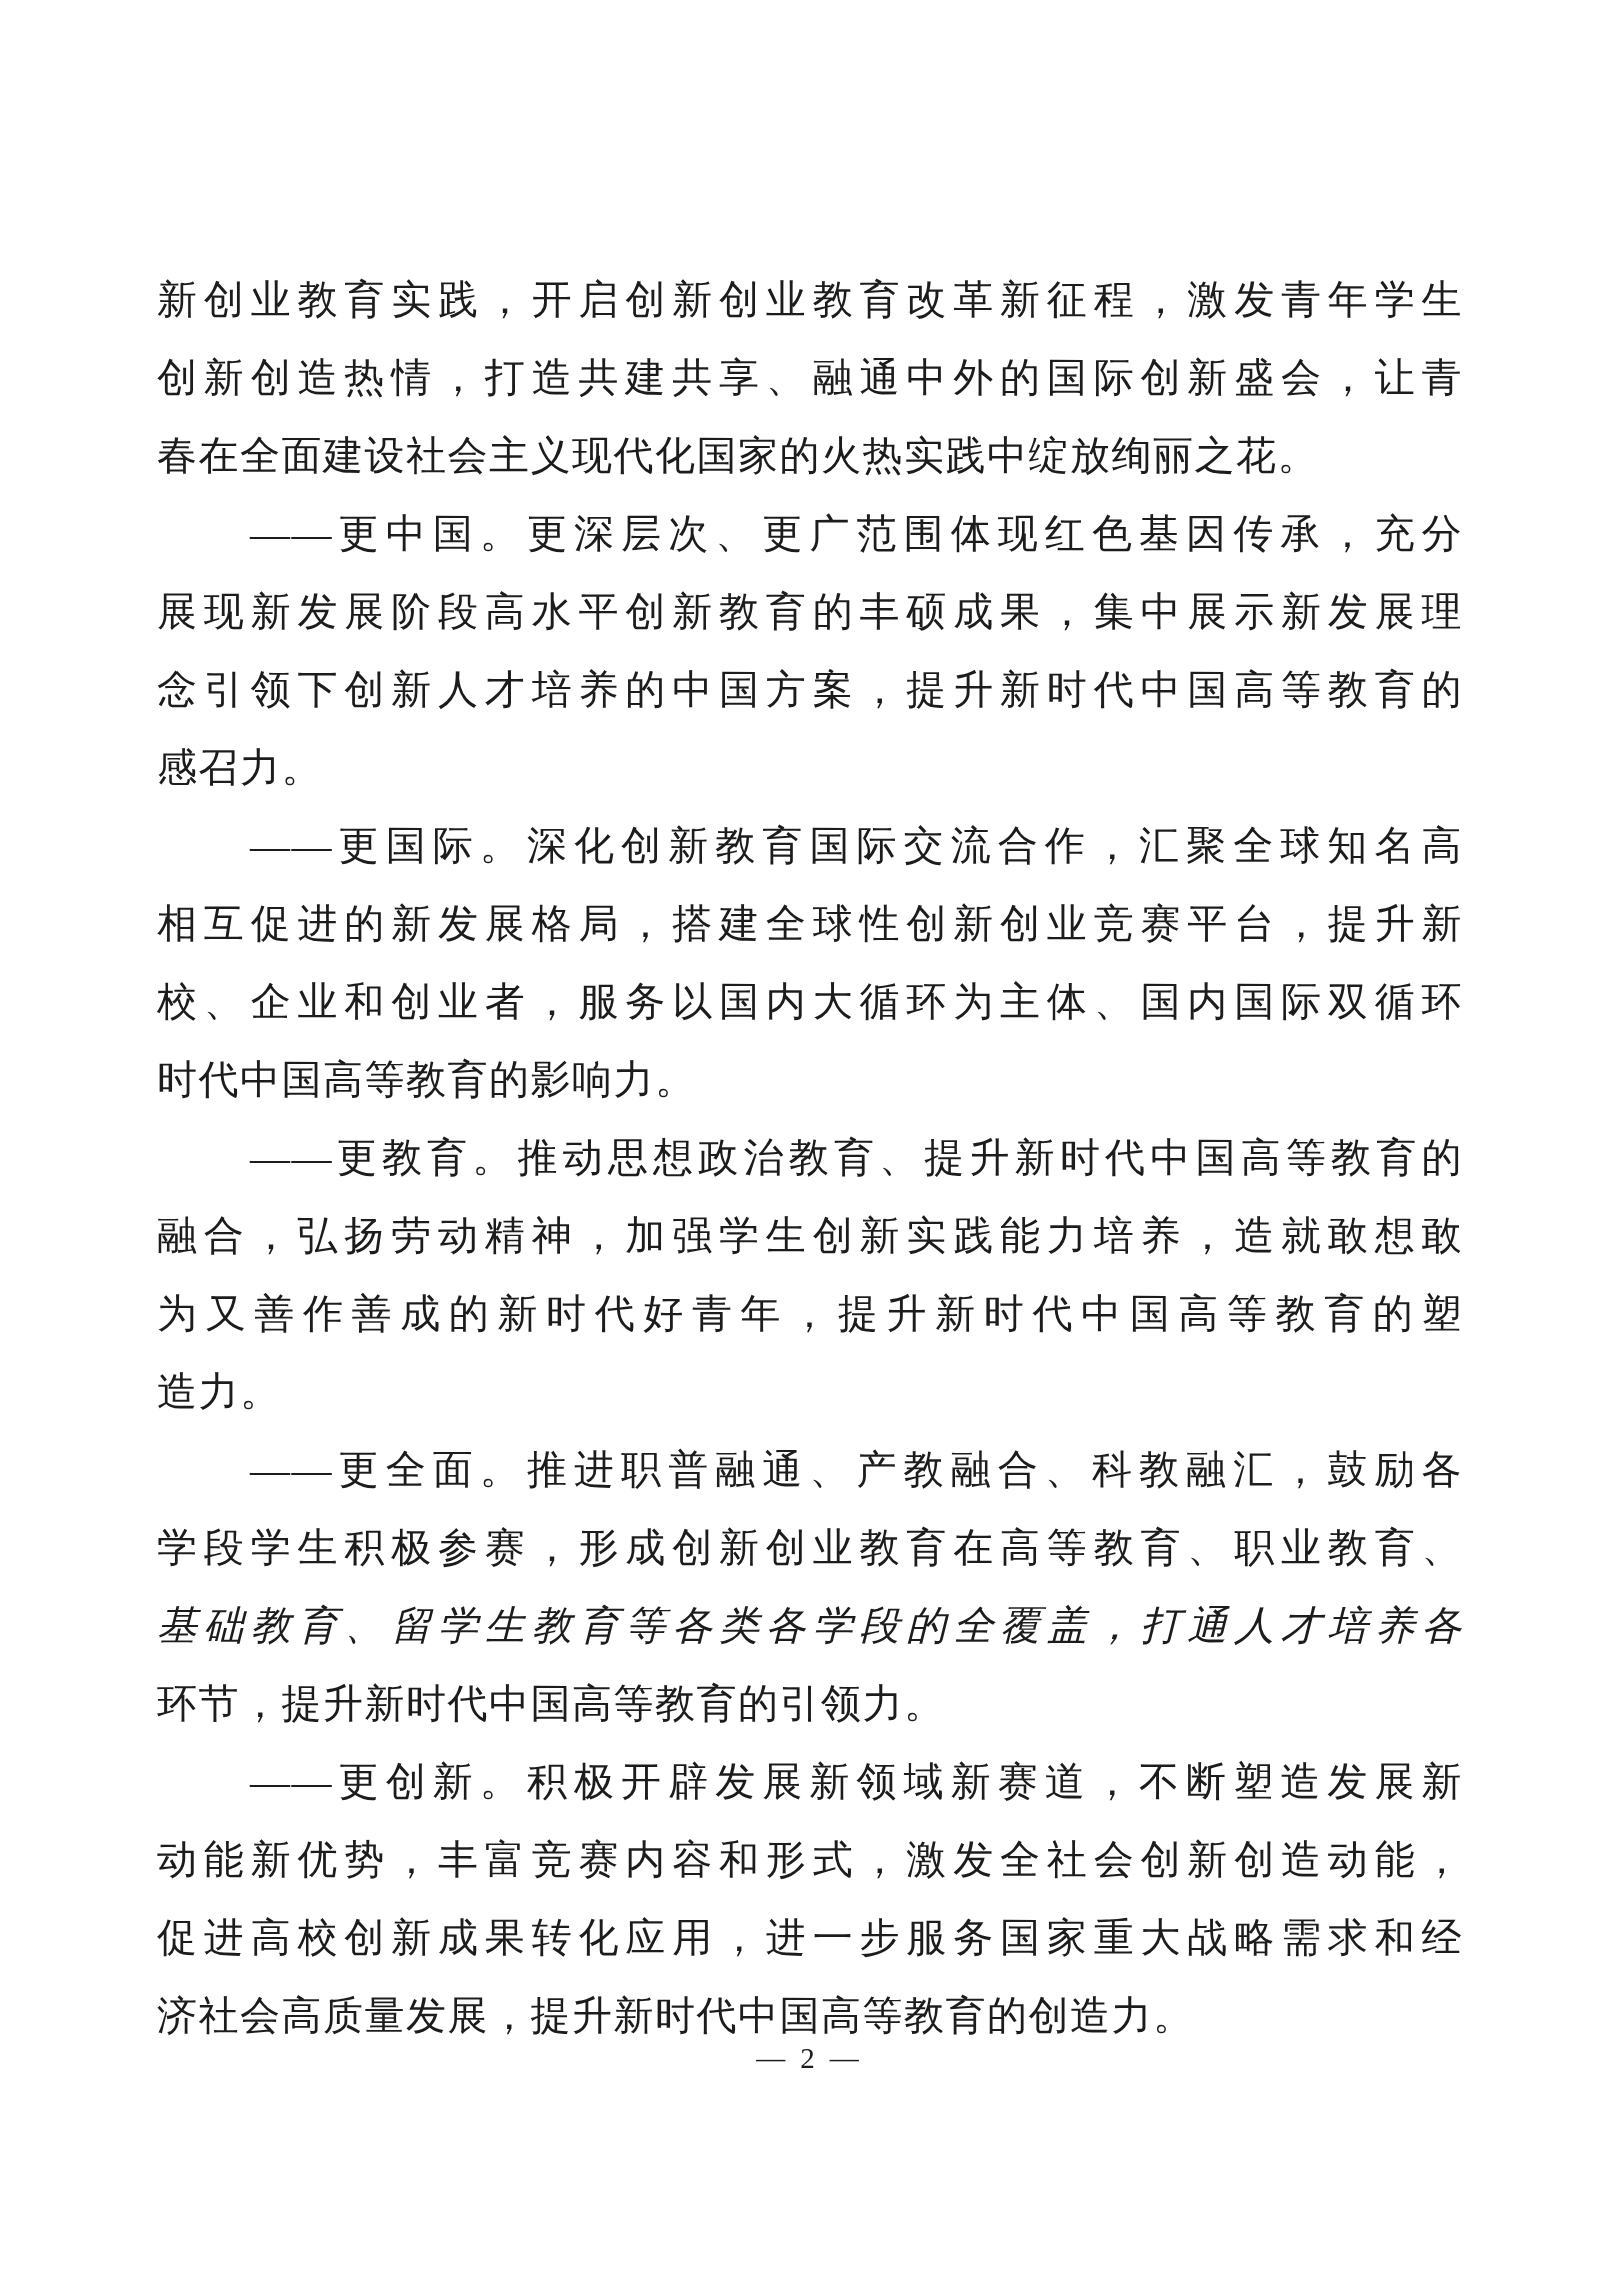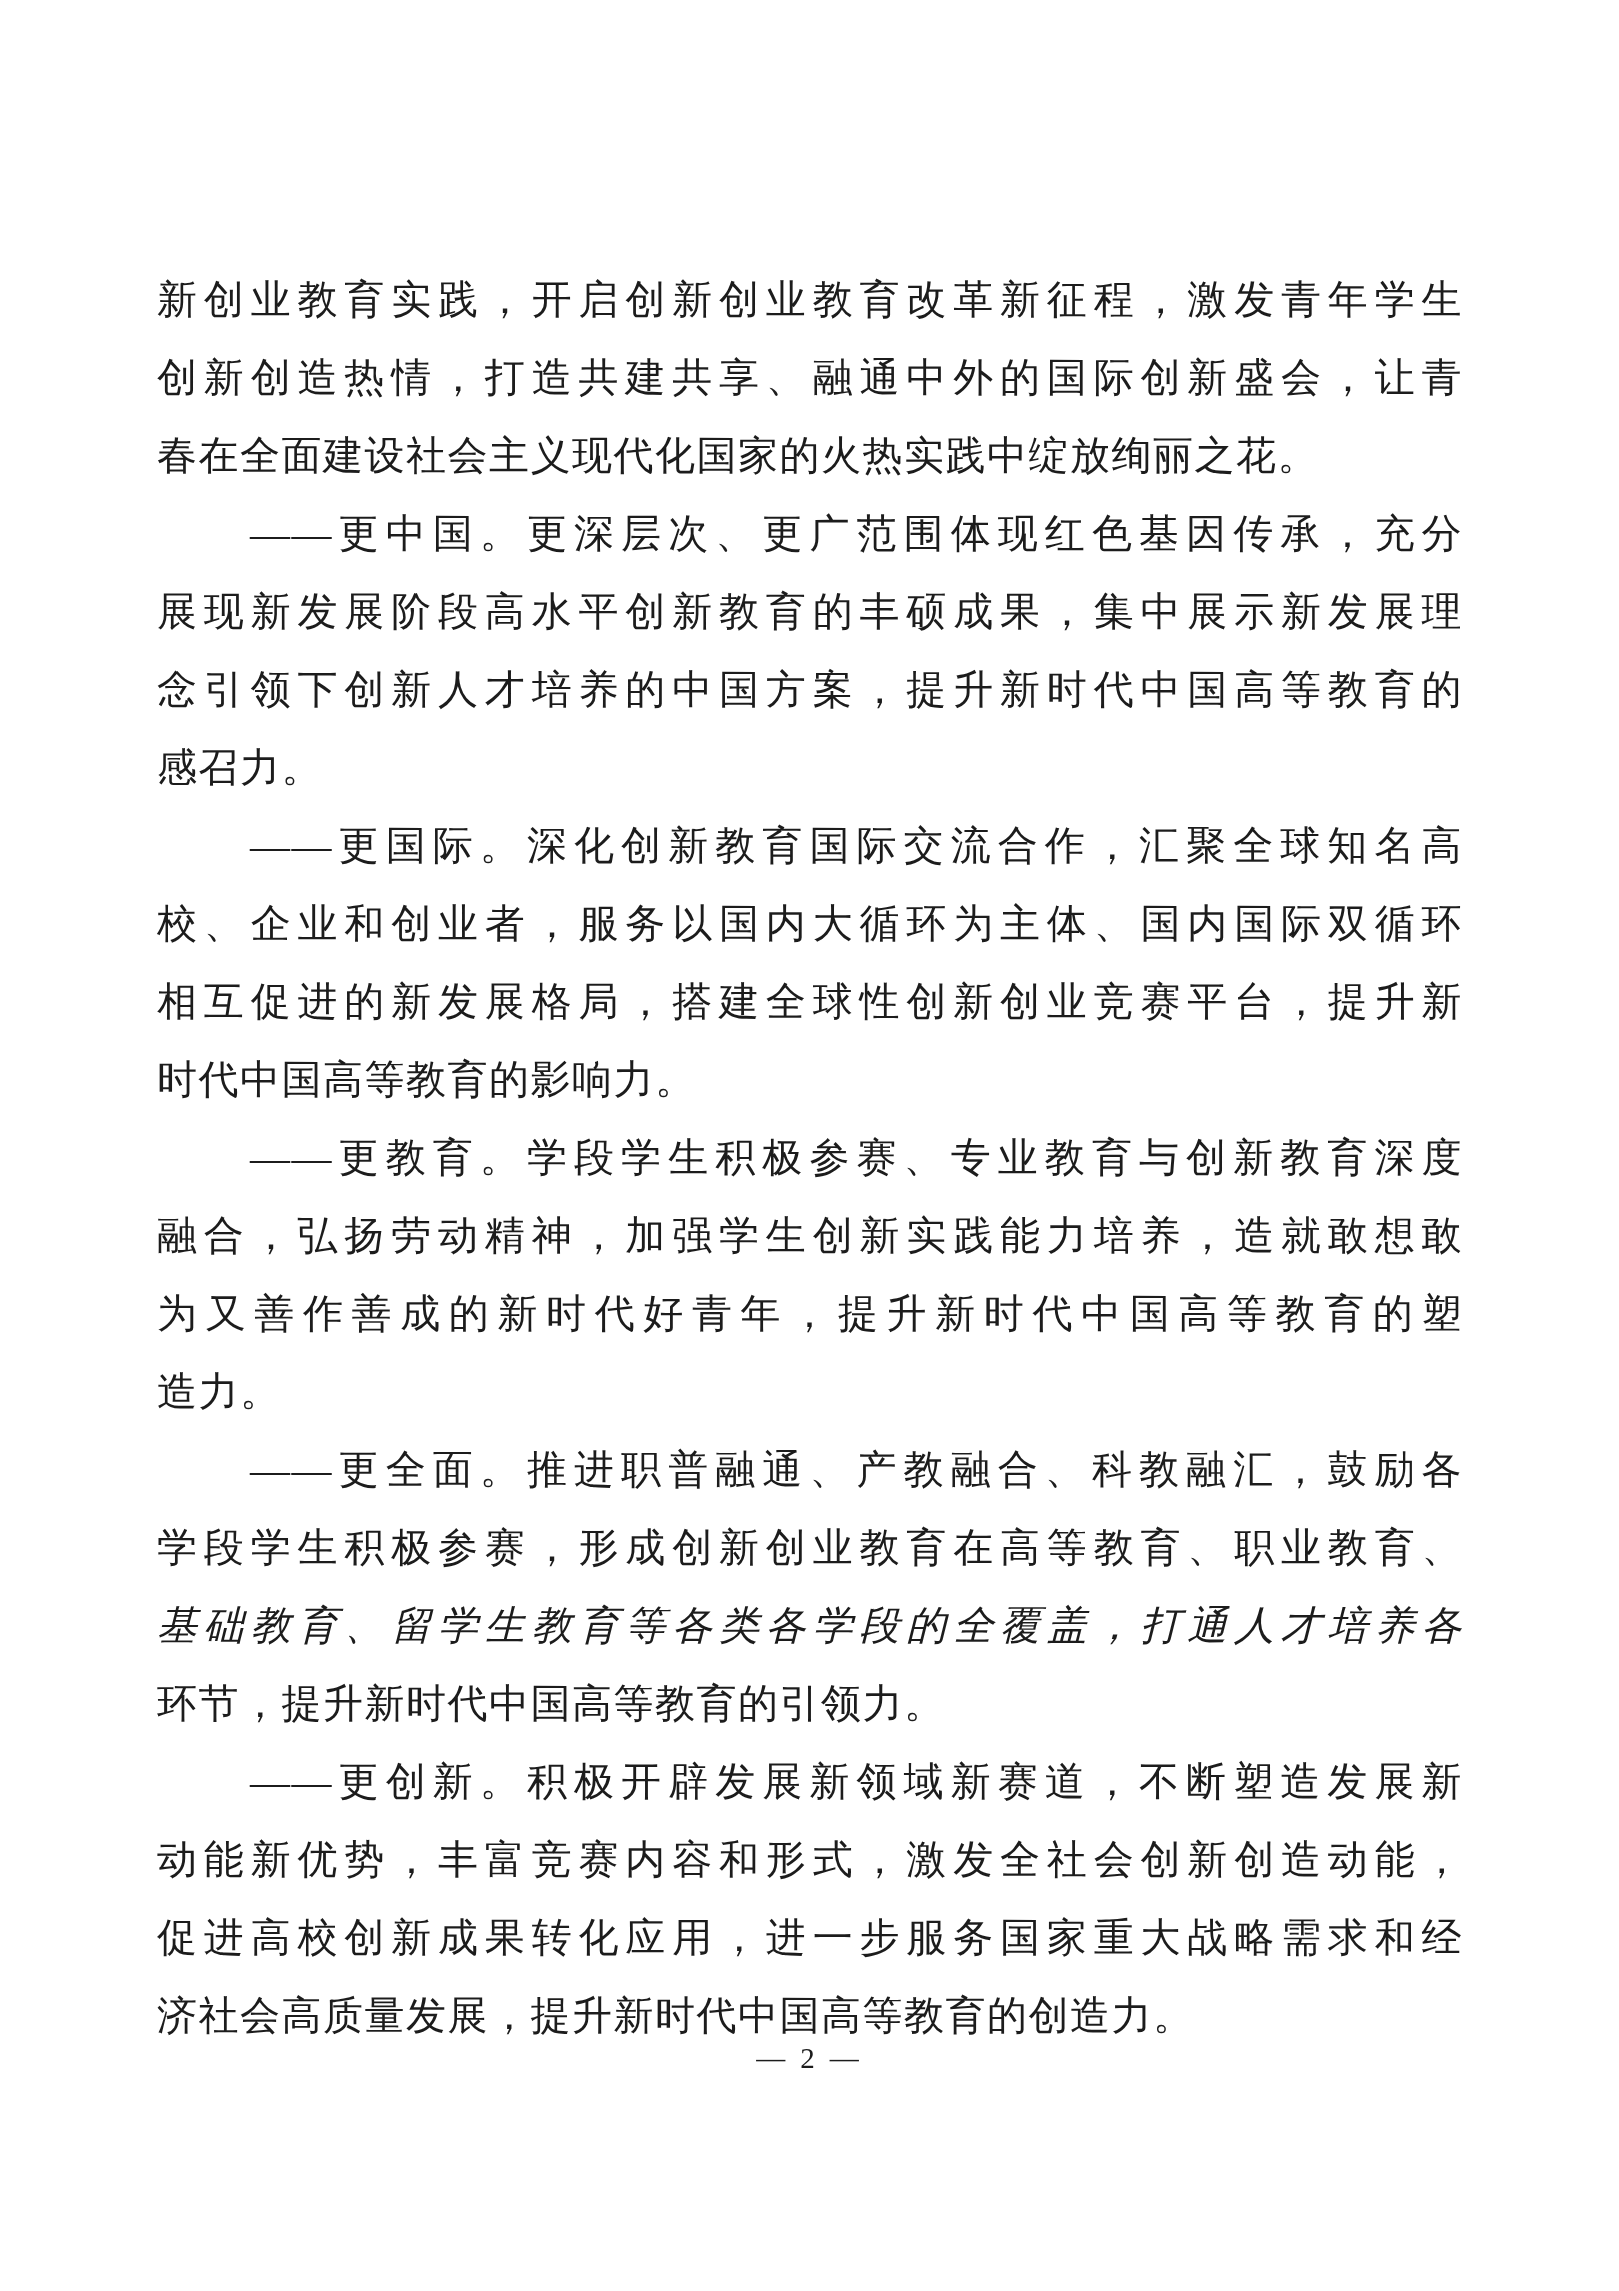--- a/index.html
+++ b/index.html
@@ -75,27 +75,27 @@
 
     <p class="para">
       <span class="line full first" style="display: block;">——更中国。更深层次、更广范围体现红色基因传承，充分</span>
       <span class="line full" style="display: block;">展现新发展阶段高水平创新教育的丰硕成果，集中展示新发展理</span>
       <span class="line full" style="display: block;">念引领下创新人才培养的中国方案，提升新时代中国高等教育的</span>
       <span class="line end" style="display: block;">感召力。</span>
     </p>
 
     <p class="para">
       <span class="line full first" style="display: block;">——更国际。深化创新教育国际交流合作，汇聚全球知名高</span>
+      <span class="line full" style="display: block;">相互促进的新发展格局，搭建全球性创新创业竞赛平台，提升新</span>
       <span class="line full" style="display: block;">校、企业和创业者，服务以国内大循环为主体、国内国际双循环</span>
-      <span class="line full" style="display: block;">相互促进的新发展格局，搭建全球性创新创业竞赛平台，提升新</span>
       <span class="line end" style="display: block;">时代中国高等教育的影响力。</span>
     </p>
 
     <p class="para">
-      <span class="line full first" style="display: block;">——更教育。学段学生积极参赛、专业教育与创新教育深度</span>
+      <span class="line full first" style="display: block;">——更教育。推动思想政治教育、提升新时代中国高等教育的</span>
       <span class="line full" style="display: block;">融合，弘扬劳动精神，加强学生创新实践能力培养，造就敢想敢</span>
       <span class="line full" style="display: block;">为又善作善成的新时代好青年，提升新时代中国高等教育的塑</span>
       <span class="line end" style="display: block;">造力。</span>
     </p>
 
     <p class="para">
       <span class="line full first" style="display: block;">——更全面。推进职普融通、产教融合、科教融汇，鼓励各</span>
       <span class="line full" style="display: block;">学段学生积极参赛，形成创新创业教育在高等教育、职业教育、</span>
       <span class="line full" style="display: block; font-style: italic;">基础教育、留学生教育等各类各学段的全覆盖，打通人才培养各</span>
       <span class="line end" style="display: block;">环节，提升新时代中国高等教育的引领力。</span>

